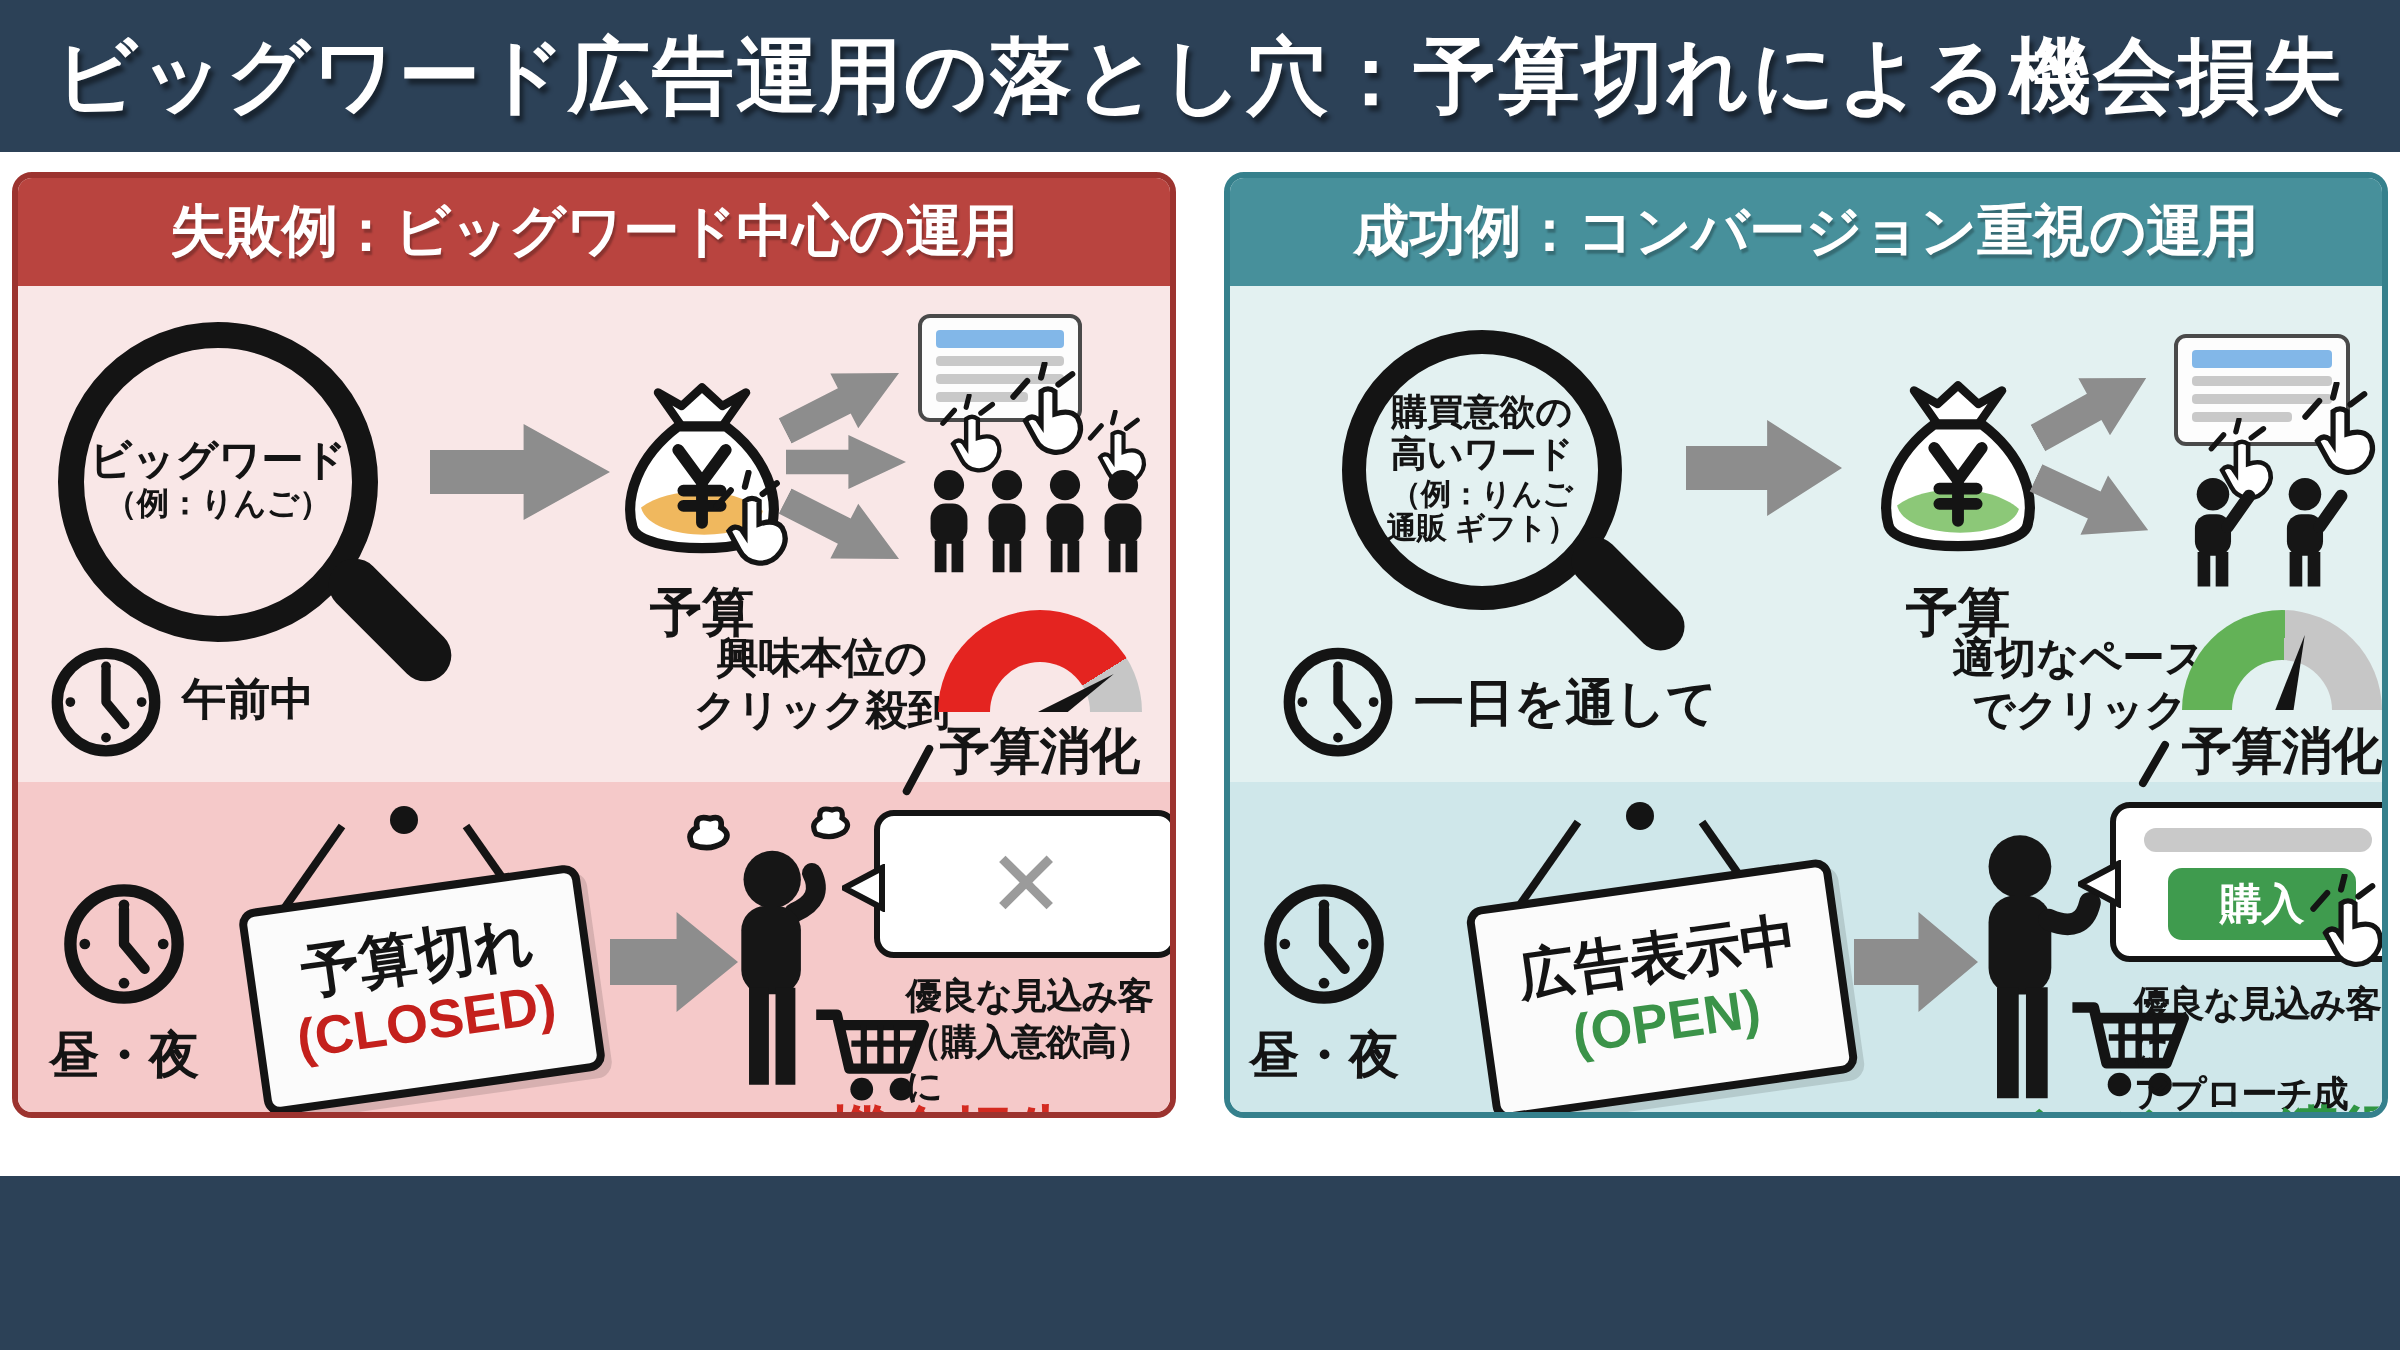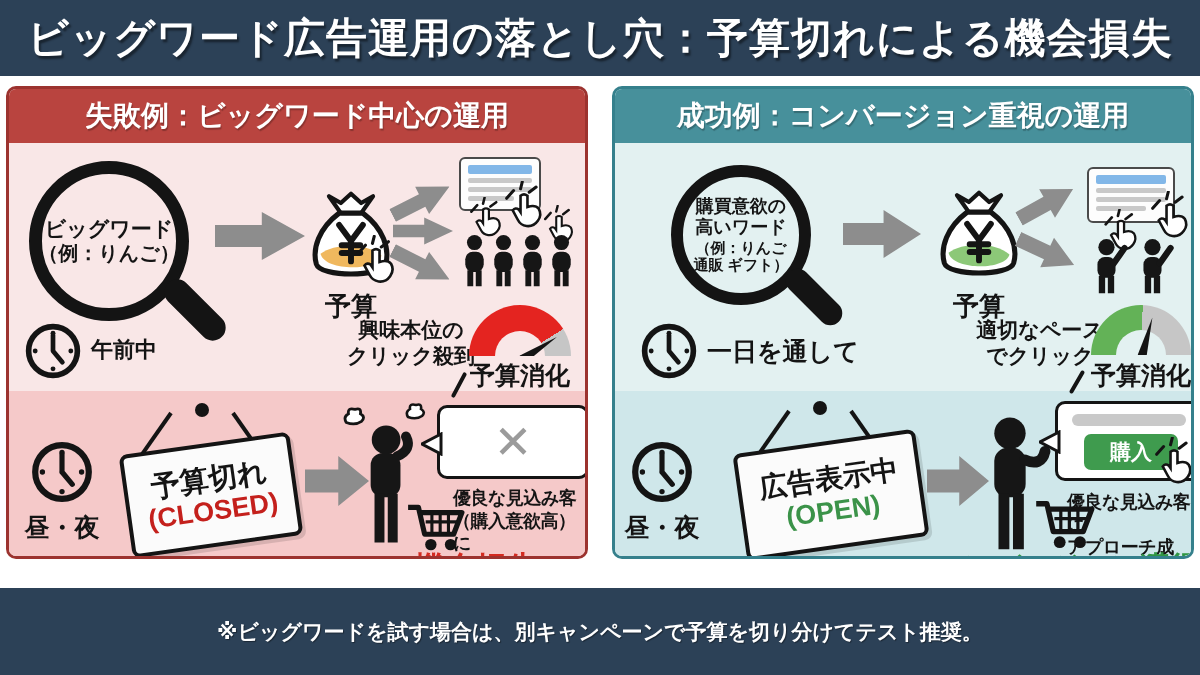--- a/index.html
+++ b/index.html
@@ -160,21 +160,21 @@
 
 <div class="panel left">
   <div class="sec" style="top:54px; height:248px; background:#f9e7e7;"></div>
   <div class="sec" style="top:302px; height:190px; background:#f5c9c9;"></div>
   <div class="panel-header" style="background:#b9443f;">
     <span>失敗例：ビッグワード中心の運用</span>
   </div>
 
   <div class="mag-circle" style="left:20px; top:72px; width:160px; height:160px;">
     <div style="font-size:21px;">ビッグワード</div>
-    <div style="font-size:20px;">（例：りんご）</div>
+    <div style="font-size:16px;">（例：りんご）</div>
   </div>
   <div class="mag-handle" style="left:148px; top:208px; width:76px; height:26px; transform:rotate(45deg);"></div>
 
   <svg class="abs" style="left:14px; top:232px;" width="60" height="60" viewBox="0 0 64 64">
       <use href="#def-clock"></use>
     </svg>
   <div class="lbl" style="left:82px; top:246px; font-size:22px;">午前中</div>
 
   <div class="fat-arrow" style="left:206px; top:122px; width:90px; height:50px;"></div>
 
@@ -374,14 +374,13 @@
 
   <div class="note" style="left:452px; top:402px; width:136px; font-size:18px; letter-spacing:-0.5px;">
     <div>優良な見込み客に</div>
     <div>アプローチ成功！</div>
   </div>
 
   <div class="lbl" style="left:318px; top:458px; width:266px; text-align:center; font-size:29px; color:#2f9643;">コンバージョン獲得</div>
 </div>
 
 <div class="abs footer">
-  <div class="l2">※ビッグワードを試す場合は、別キャンペーンで予算を切り分けてテスト推奨。</div>
 </div>
 
 </body></html>

